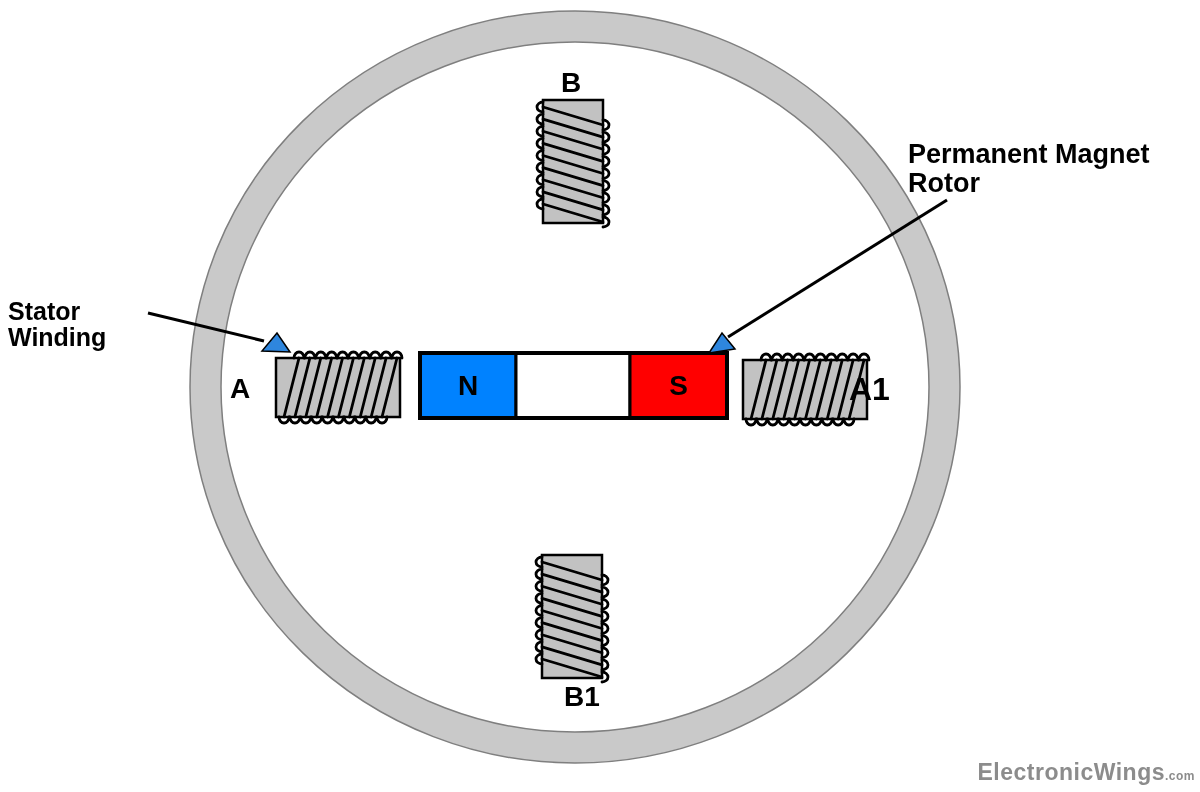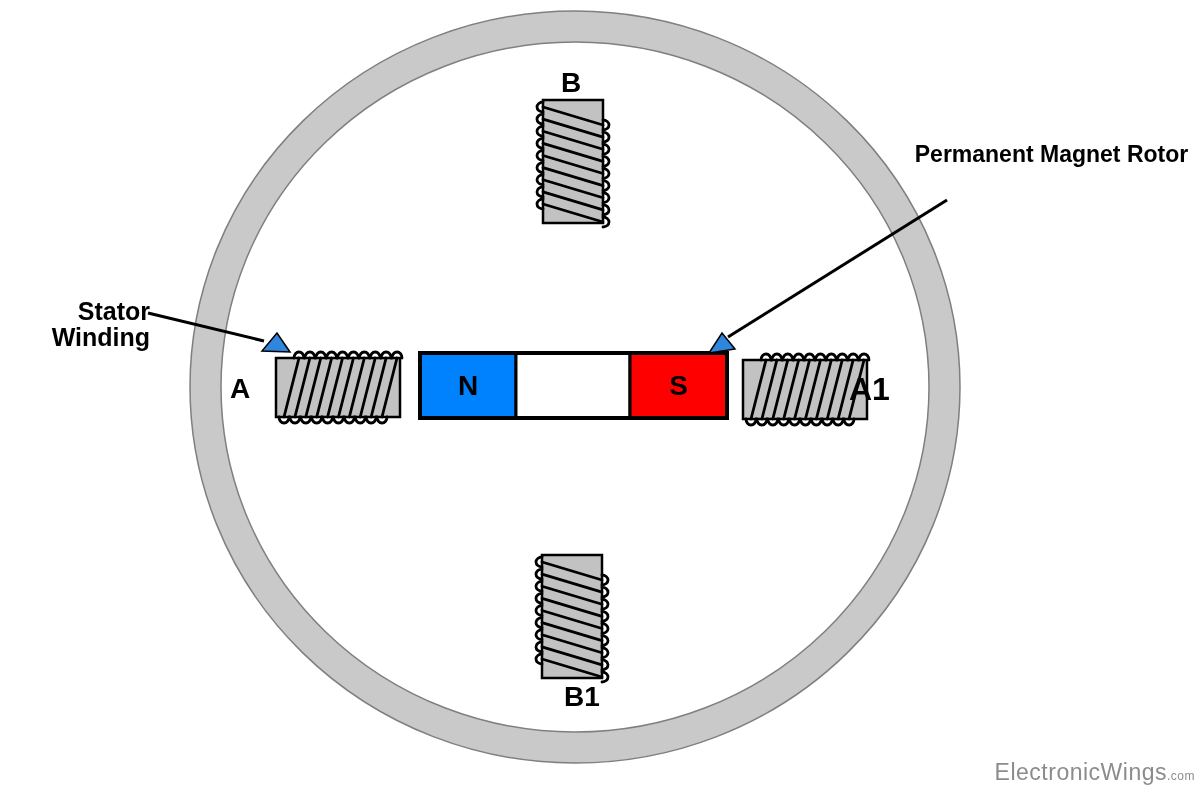--- a/index.html
+++ b/index.html
@@ -10,31 +10,31 @@
     overflow:hidden;
     font-family:"Liberation Sans", sans-serif;
   }
   .stage svg{position:absolute;left:0;top:0;}
   .label{
     position:absolute;
     color:#000;
     font-weight:bold;
     white-space:normal;
   }
-  #lbl-stator{left:8px;top:298px;width:142px;text-align:right;font-size:25px;line-height:26px;}
-  #lbl-pmr{left:908px;top:140px;width:287px;text-align:center;font-size:23px;line-height:29px;}
+  #lbl-stator{left:8px;top:298px;width:142px;text-align:left;font-size:25px;line-height:26px;}
+  #lbl-pmr{left:908px;top:140px;width:287px;font-size:27px;line-height:29px;}
   #lbl-a{left:230px;top:373px;font-size:28px;}
   #lbl-a1{left:849px;top:371px;font-size:32px;}
   #lbl-b{left:561px;top:67px;font-size:28px;}
   #lbl-b1{left:564px;top:681px;font-size:28px;}
   #lbl-n{left:420px;top:370px;width:96px;text-align:center;font-size:28px;}
   #lbl-s{left:630px;top:370px;width:97px;text-align:center;font-size:28px;}
   #watermark{
     position:absolute;right:5px;bottom:6px;
-    color:#8C8C8C;font-size:23px;font-weight:normal;
+    color:#8C8C8C;font-size:23px;font-weight:bold;
     letter-spacing:0.5px;
   }
   #watermark .tld{font-size:12px;}
 </style>
 </head>
 <body>
 
 <div class="stage">
 
   <svg width="1200" height="792" viewBox="0 0 1200 792">

